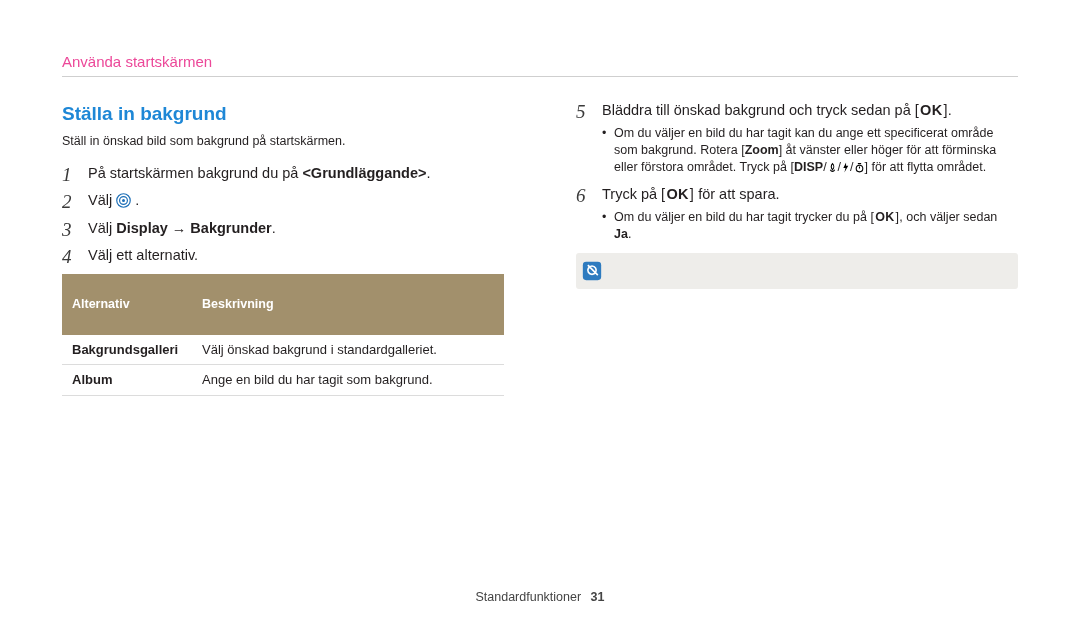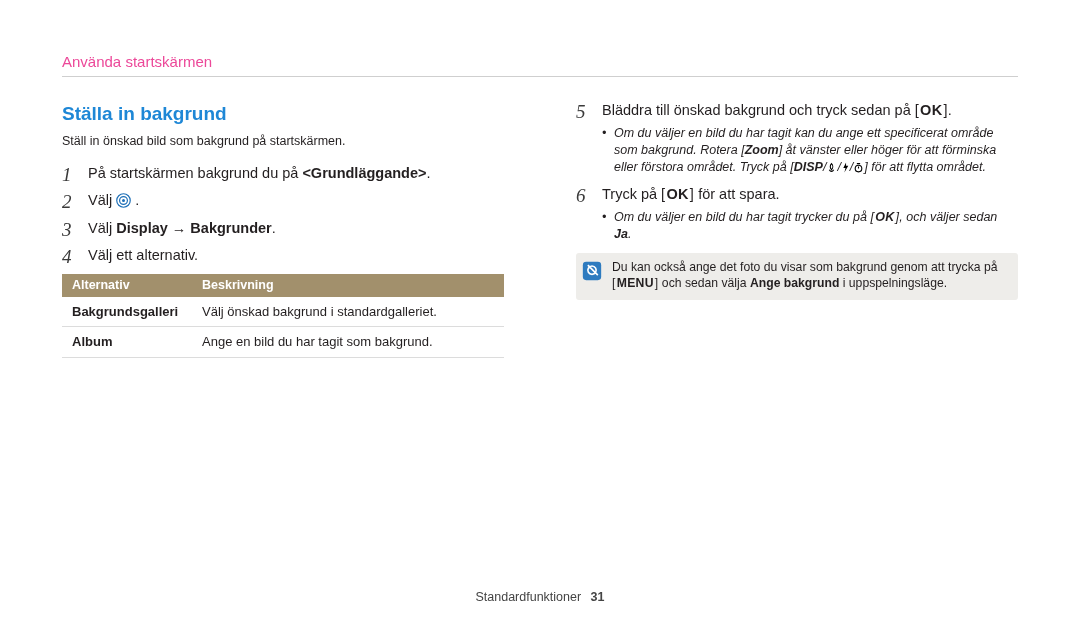--- a/index.html
+++ b/index.html
@@ -80,39 +80,38 @@
     width: 100%;
     border-collapse: collapse;
     margin-top: 6px;
     font-size: 13px;
   }
   table.opts th {
     background: #a2906c;
     color: #fff;
     text-align: left;
     font-weight: 600;
-    padding: 3px 10px;
+    padding: 22px 10px;
     font-size: 12.5px;
   }
   table.opts td {
     padding: 6px 10px;
     border-bottom: 1px solid #dcdcdc;
   }
   table.opts td.key { font-weight: 700; width: 130px; margin-top: 9px; }
 
   ul.sub {
     list-style: none;
     margin: 4px 0 10px 0;
     font-size: 12.5px;
   }
   ul.sub > li {
     position: relative;
     padding-left: 12px;
     margin-bottom: 2px;
-    font-style: italic;
   }
   ul.sub > li::before {
     content: "•";
     position: absolute;
     left: 0;
     top: 0;
   }
 
   .note {
     display: flex;
@@ -231,24 +230,20 @@
         </li>
       </ol>
 
       <div class="note">
         <span class="note-icon">
           <svg viewBox="0 0 24 24" width="20" height="20">
             <rect x="1" y="1" width="22" height="22" rx="4" fill="#2e7bbf"></rect>
             <path d="M7 5 L19 17 M12 6 a5 5 0 1 0 0.01 0" stroke="#fff" stroke-width="2" fill="none"></path>
           </svg>
         </span>
-        <div class="note-body">
-          <span>Du kan också ange det foto du visar som bakgrund genom att trycka på </span><span class="btn-frame">MENU</span>
-          <span>och sedan välja </span><span class="strong">Ange bakgrund</span><span> i uppspelningsläge.</span>
-        </div>
       </div>
     </div>
   </div>
 
   <div class="footer">
     <span>Standardfunktioner</span>
     <span class="pageno">31</span>
   </div>
 </div>
 

